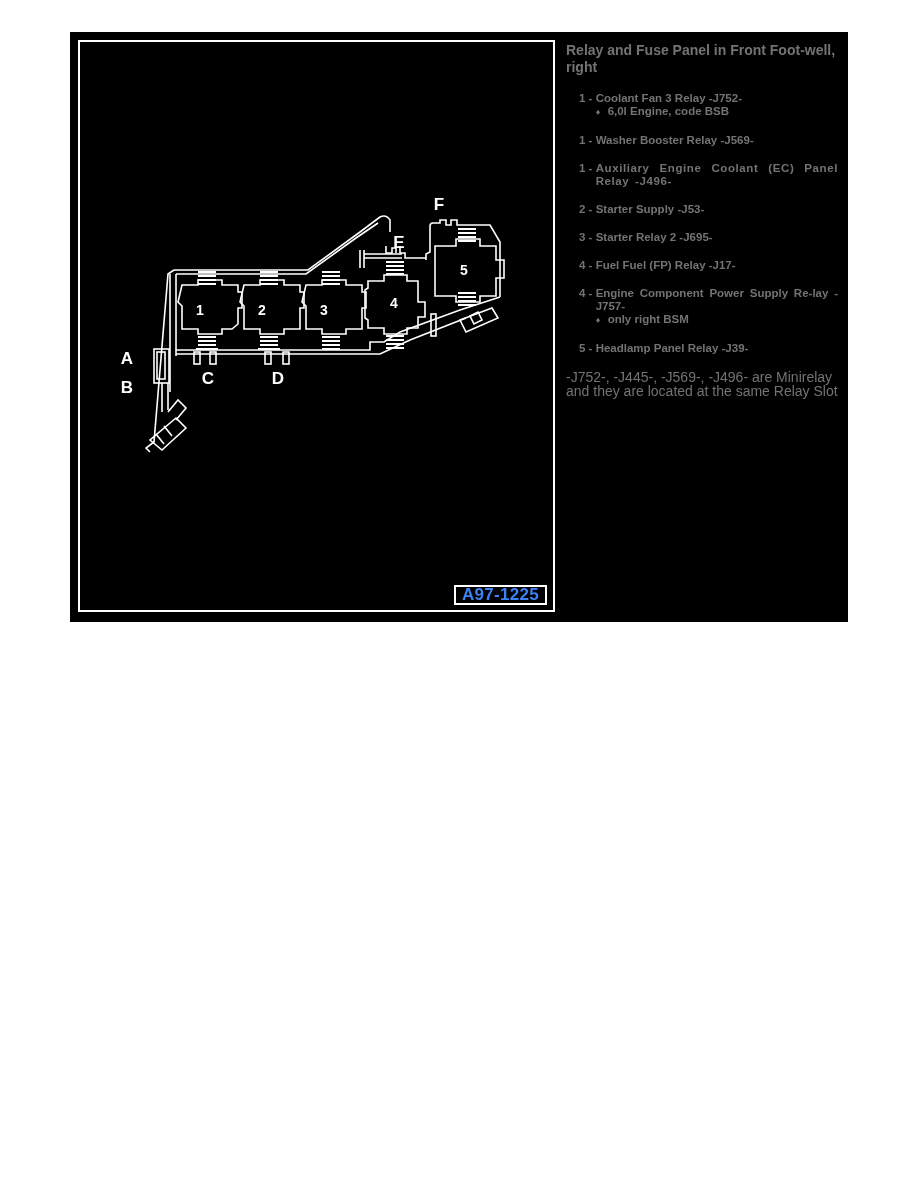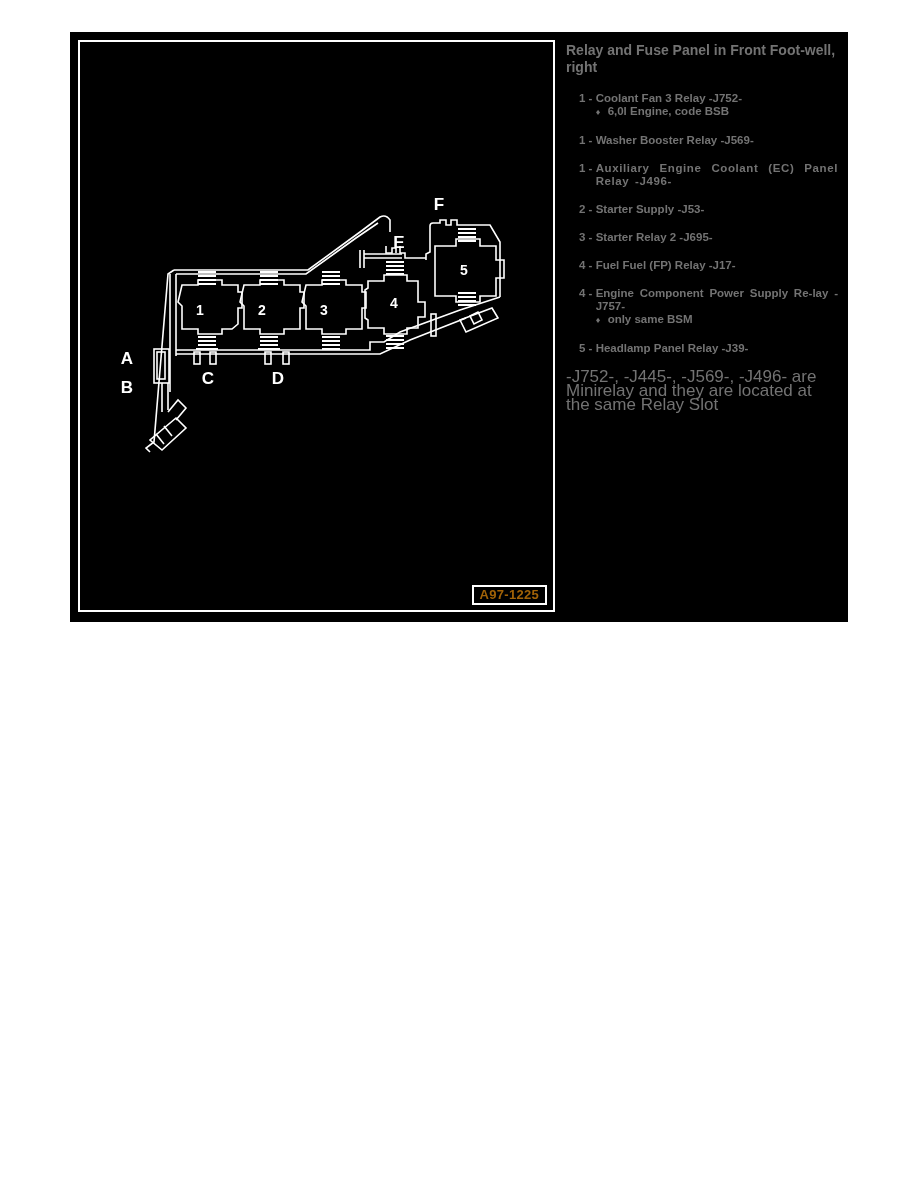--- a/index.html
+++ b/index.html
@@ -34,22 +34,22 @@
     .diagram-svg {
       position: absolute;
       left: 0;
       top: 0;
     }
     .figure-id {
       position: absolute;
       right: 6px;
       bottom: 5px;
       border: 2px solid #ffffff;
-      color: #a16207;
-      font-size: 13px;
+      color: #3b82f6;
+      font-size: 17px;
       font-weight: bold;
       padding: 0px 6px 0px 6px;
       line-height: 16px;
       letter-spacing: 0.3px;
     }
     .legend {
       position: absolute;
       left: 496px;
       top: 10px;
       width: 272px;
@@ -86,21 +86,21 @@
       font-weight: bold;
       font-size: 11.5px;
       line-height: 13px;
     }
     .legend-sub .bullet {
       display: inline-block;
       width: 12px;
       font-size: 9px;
     }
     .legend-note {
-      font-size: 17px;
+      font-size: 14px;
       line-height: 14px;
       margin-top: 2px;
     }
   </style>
 </head>
 <body>
 
 <div class="page-figure">
 
   <div class="diagram-frame">
@@ -290,21 +290,21 @@
       <div class="legend-body">
         <div>Fuel Fuel (FP) Relay -J17-</div>
       </div>
     </div>
 
     <div class="legend-item">
       <span class="legend-num">4 - </span>
       <div class="legend-body">
         <div>Engine Component Power Supply Re-lay -J757-</div>
         <div class="legend-sub">
-          <span class="bullet">♦</span><span>only same BSM</span>
+          <span class="bullet">♦</span><span>only right BSM</span>
         </div>
       </div>
     </div>
 
     <div class="legend-item">
       <span class="legend-num">5 - </span>
       <div class="legend-body">
         <div>Headlamp Panel Relay -J39-</div>
       </div>
     </div>

